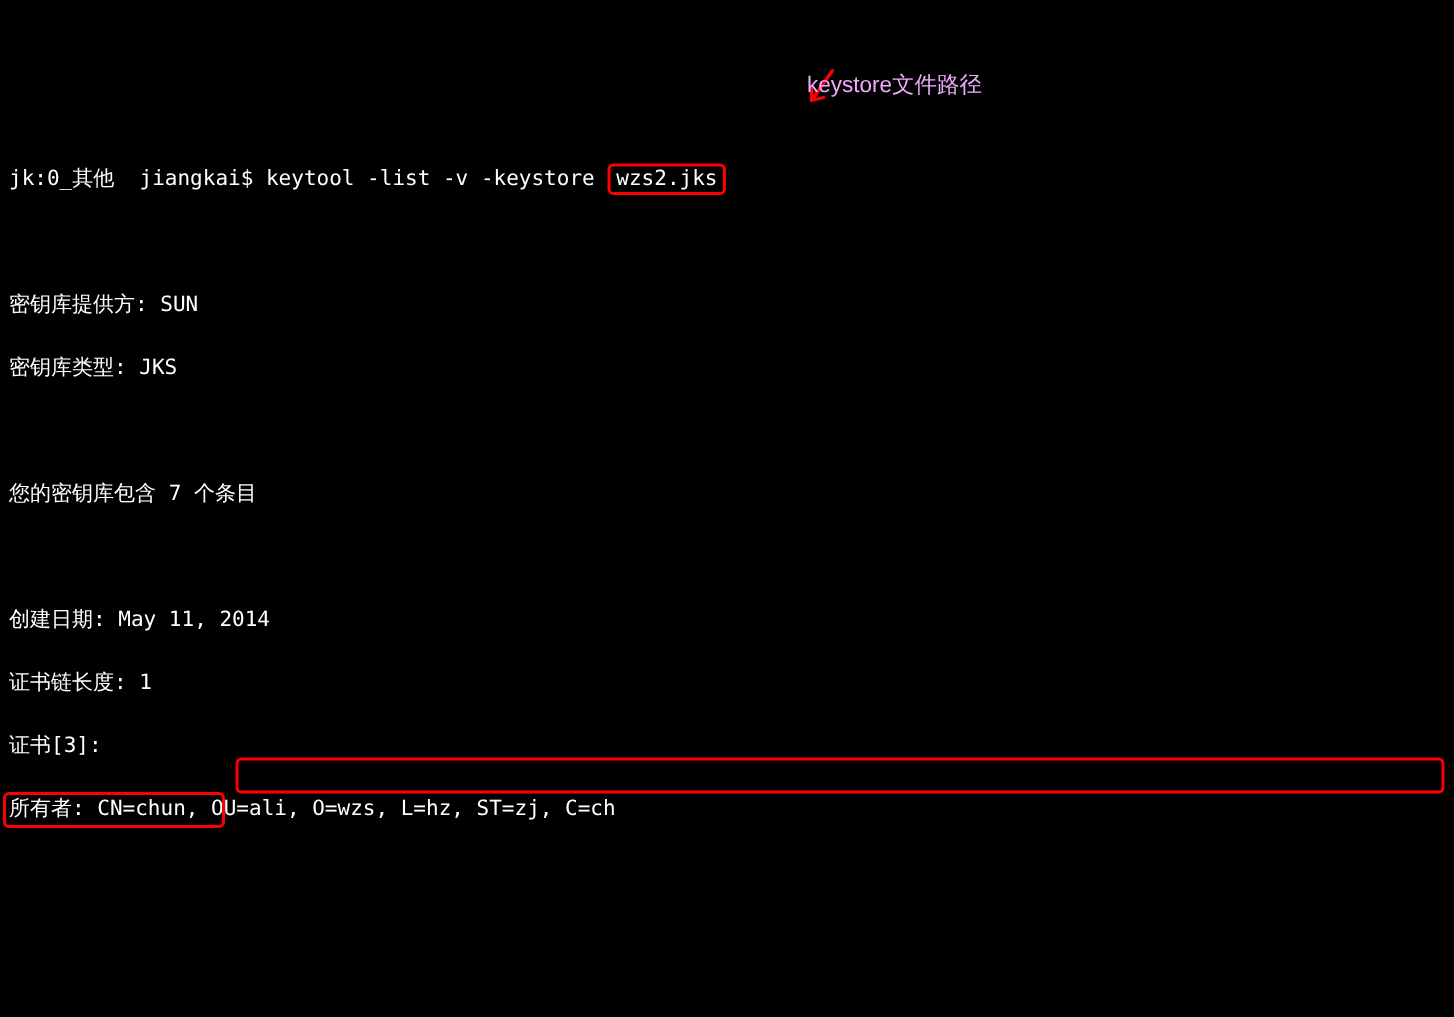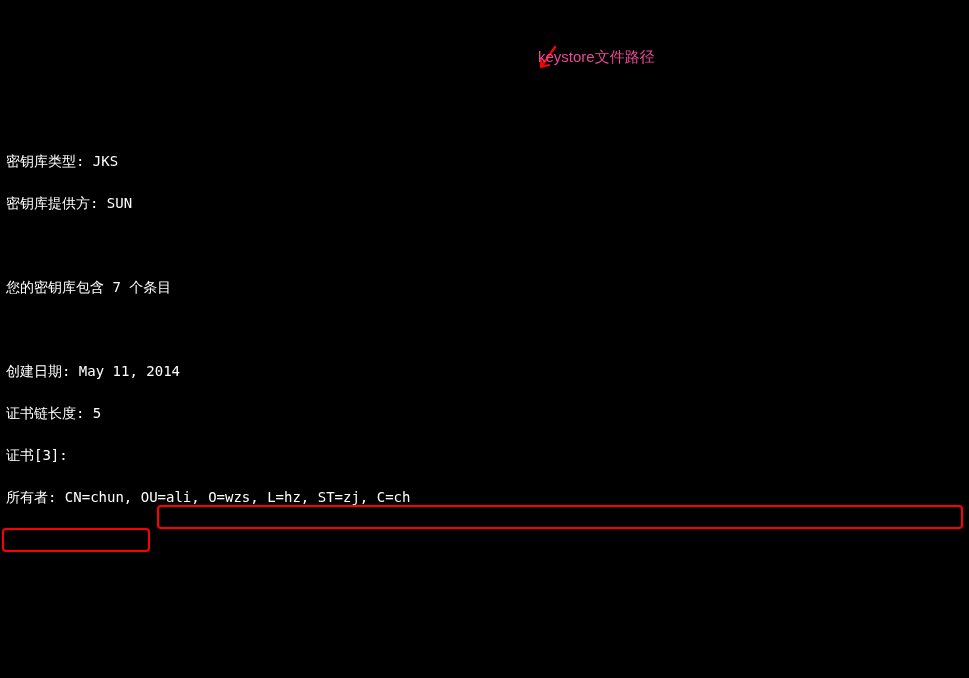--- a/index.html
+++ b/index.html
@@ -20,21 +20,21 @@
       white-space: pre;
     }
     .red-box {
       border: 2px solid #ff0000;
       border-radius: 4px;
       padding: 0 4px;
       display: inline-block;
       line-height: 1.2;
     }
     .annotation {
-      color: #ec4899;
+      color: #f0abfc;
       font-family: -apple-system, "PingFang SC", "Microsoft YaHei", sans-serif;
       font-size: 15px;
       white-space: normal;
     }
     .arrow {
       color: #ff0000;
       position: absolute;
     }
     .arrow-svg-down {
       width: 22px;
@@ -68,28 +68,29 @@
     .line {
       display: block;
     }
   </style>
 </head>
 <body>
 
 
 
 <div>
+<span class="line"><span>jk:0_其他</span>  <span>jiangkai$</span> <span>keytool -list -v -keystore </span><span class="red-box"><span>wzs2.jks</span></span></span>
 <span class="line"> </span>
+<span class="line">密钥库提供方: SUN</span>
 <span class="line">密钥库类型: JKS</span>
-<span class="line">密钥库提供方: SUN</span>
 <span class="line"> </span>
 <span class="line">您的密钥库包含 7 个条目</span>
 <span class="line"> </span>
 <span class="line">创建日期: May 11, 2014</span>
-<span class="line">证书链长度: 5</span>
+<span class="line">证书链长度: 1</span>
 <span class="line">证书[3]:</span>
 <span class="line">所有者: CN=chun, OU=ali, O=wzs, L=hz, ST=zj, C=ch</span>
 
 
 
 
 
 
 
 

